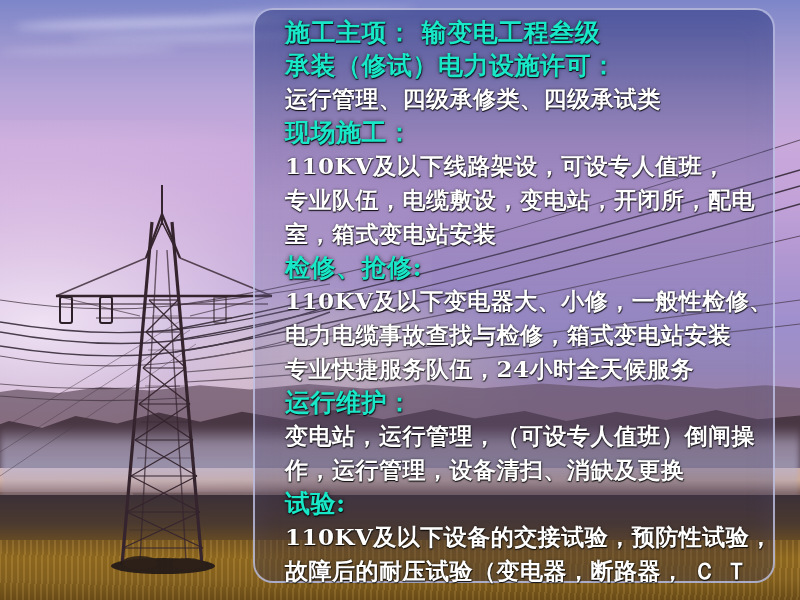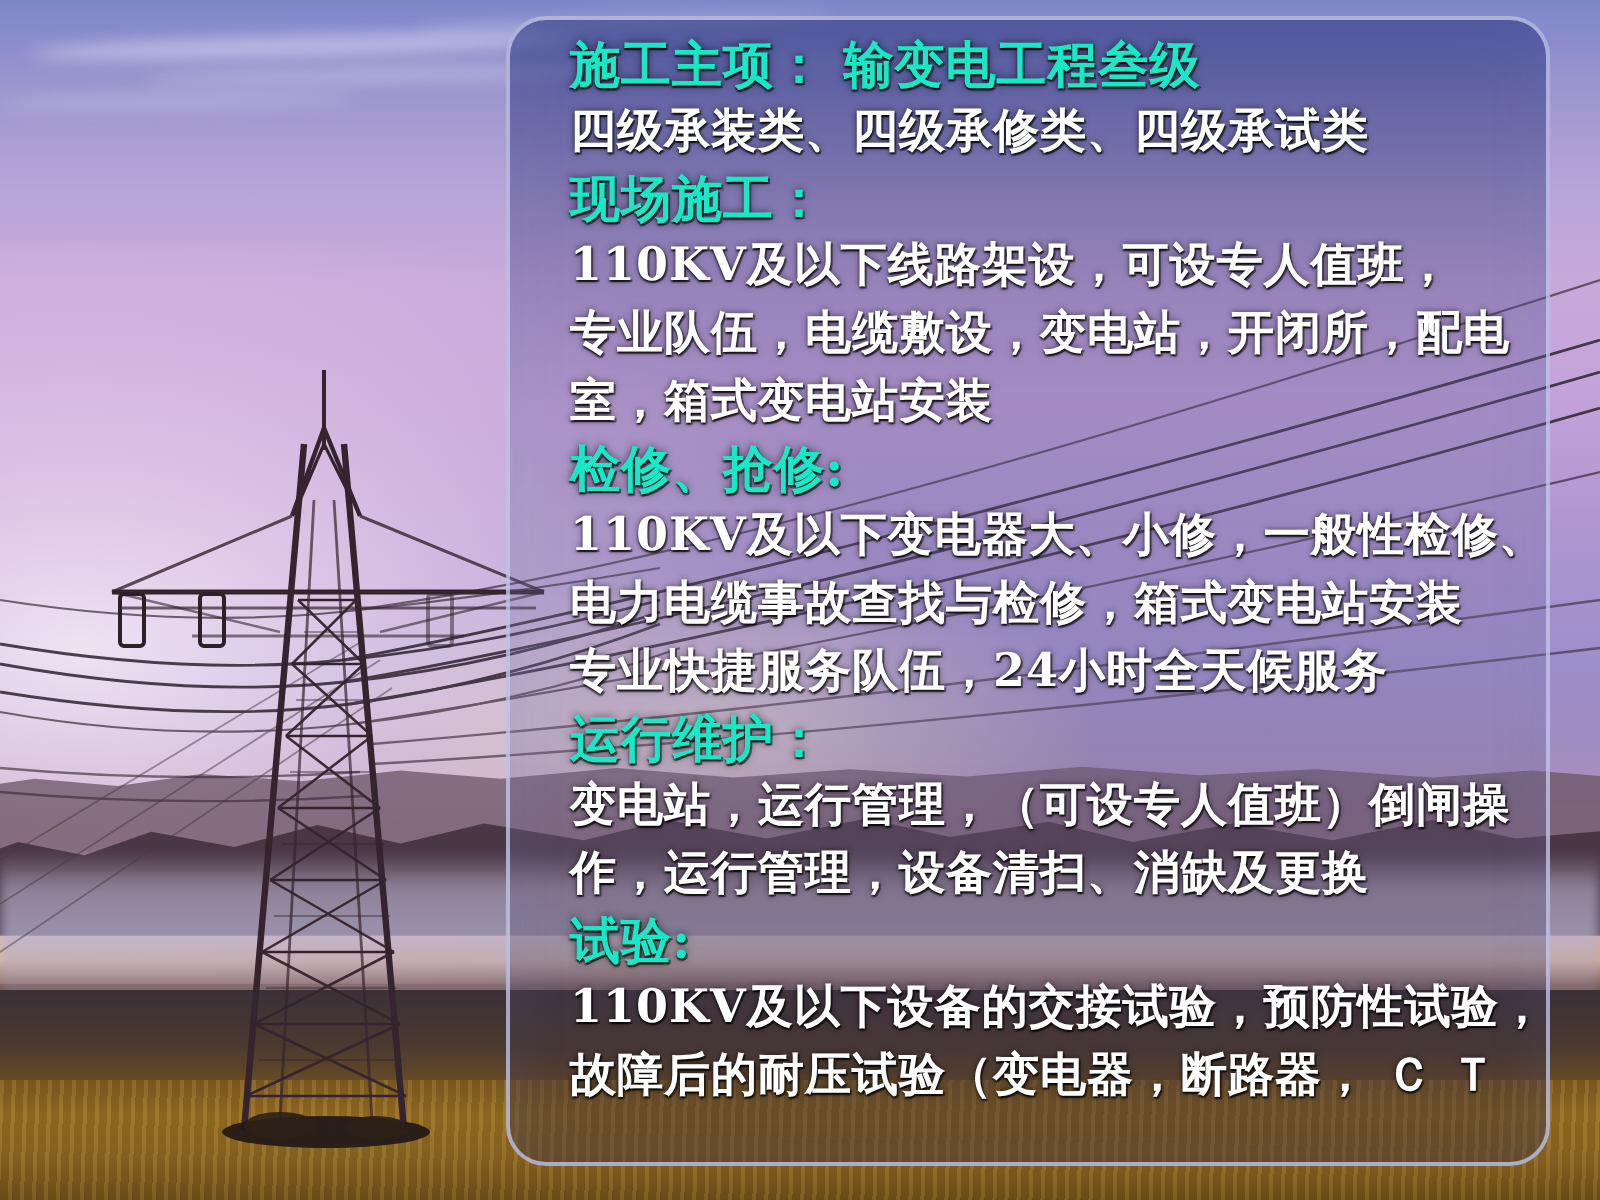--- a/index.html
+++ b/index.html
@@ -324,21 +324,22 @@
         <ellipse cx="163" cy="566" rx="52" ry="8" fill="#241a18" opacity=".95"></ellipse>
         <ellipse cx="140" cy="563" rx="18" ry="7" fill="#2c2018" opacity=".9"></ellipse>
         <ellipse cx="188" cy="564" rx="16" ry="6" fill="#2c2018" opacity=".9"></ellipse>
       </svg>
     </div>
   </div>
 
   <div class="panel">
     <div class="text-block" id="text-block">
         <div class="line heading">施工主项： 输变电工程叁级</div>
-        <div class="line body">四级承装类、四级承修类、四级承试类</div>
+        <div class="line heading">承装（修试）电力设施许可：</div>
+        <div class="line body">运行管理、四级承修类、四级承试类</div>
         <div class="line heading">现场施工：</div>
         <div class="line body">110KV及以下线路架设，可设专人值班，</div>
         <div class="line body">专业队伍，电缆敷设，变电站，开闭所，配电</div>
         <div class="line body">室，箱式变电站安装</div>
         <div class="line heading">检修、抢修:</div>
         <div class="line body">110KV及以下变电器大、小修，一般性检修、</div>
         <div class="line body">电力电缆事故查找与检修，箱式变电站安装</div>
         <div class="line body">专业快捷服务队伍，24小时全天候服务</div>
         <div class="line heading">运行维护：</div>
         <div class="line body">变电站，运行管理，（可设专人值班）倒闸操</div>

